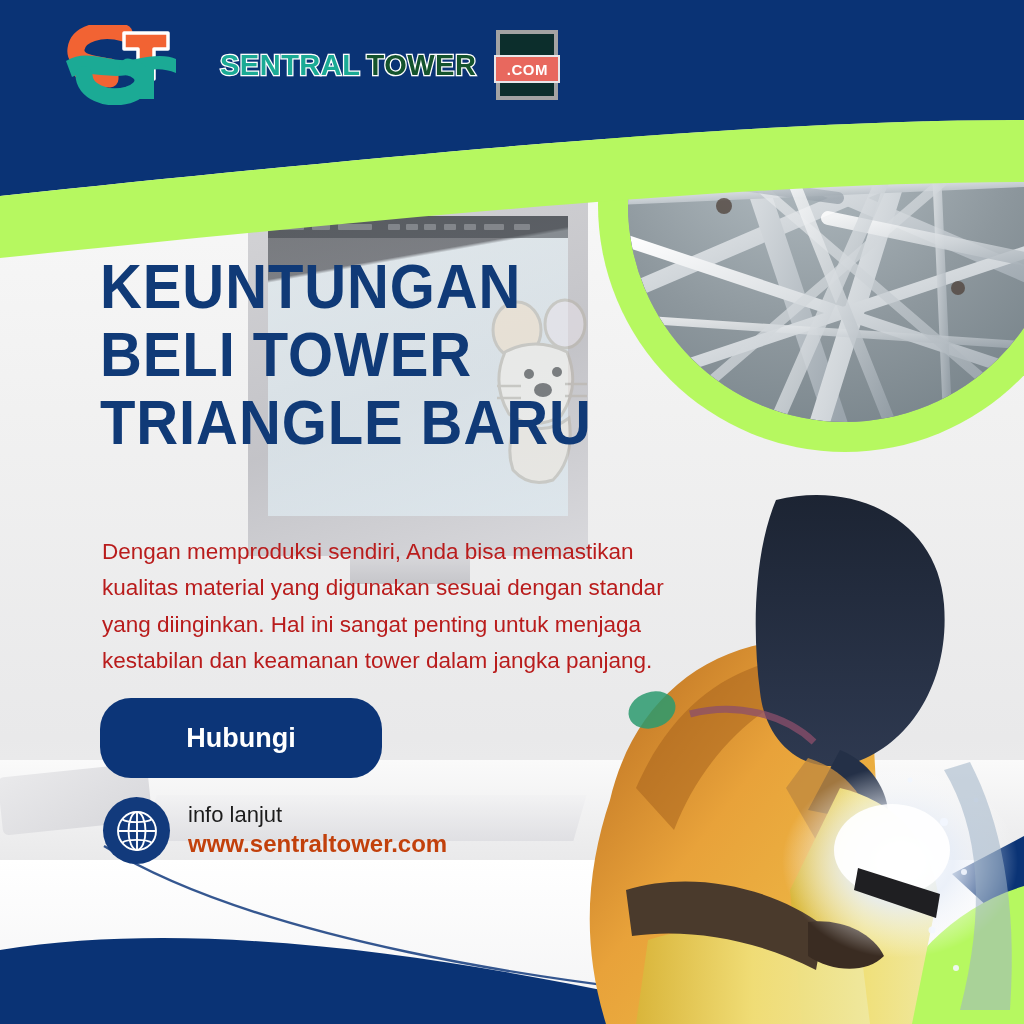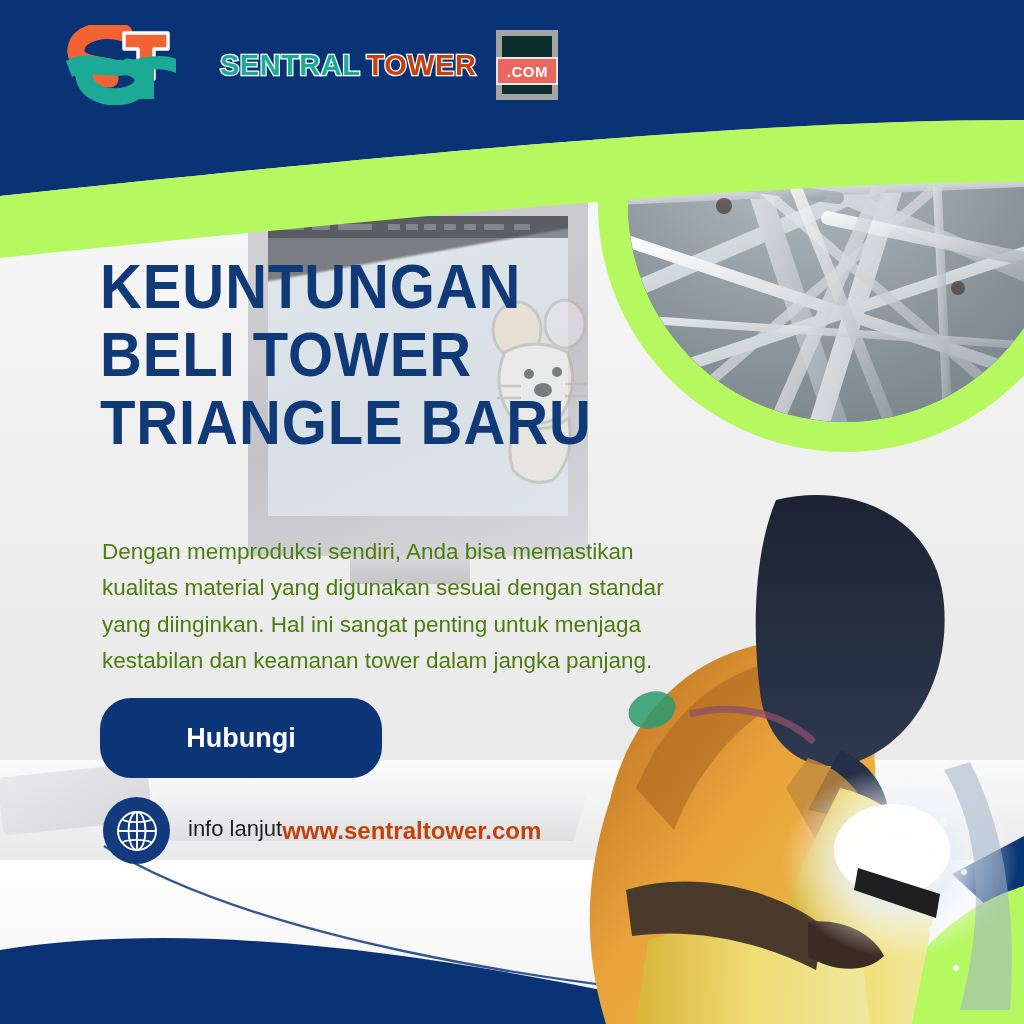--- a/index.html
+++ b/index.html
@@ -127,27 +127,27 @@
     display:flex; flex-direction:row;
     line-height: .92;
     font-weight: 700;
     font-size: 29px;
     letter-spacing: .5px;
     -webkit-text-stroke: 2.5px #ffffff;
     paint-order: stroke fill;
     margin-left: 26px;
   }
   .logo-word .w1 { color:#1BAA95; }
-  .logo-word .w2 { color:#c2410c; margin-left:6px; }
+  .logo-word .w2 { color:#14532d; margin-left:6px; }
   .logo-com {
     position: relative;
     width: 62px; height: 70px;
     margin-left: 6px;
     background: #0C2E2C;
-    border: 6px solid #a3a3a3;
+    border: 4px solid #a3a3a3;
     display:flex; align-items:center; justify-content:center;
   }
   .logo-com span {
     position:absolute; left:-6px; right:-6px; top:21px; height:28px;
     background:#E8685E;
     border:2px solid #e7e7ea;
     color:#ffffff;
     font-size:15px; font-weight:700; letter-spacing:.5px;
     display:flex; align-items:center; justify-content:center;
   }
@@ -165,21 +165,21 @@
     transform: scaleX(.92);
     transform-origin: left top;
   }
   .headline div { white-space: nowrap; }
 
   
   .body-copy {
     position: absolute;
     left: 102px; top: 534px;
     width: 572px;
-    color: #4d7c0f;
+    color: #b91c1c;
     font-size: 22.5px;
     line-height: 1.62;
   }
 
   
   .cta {
     position: absolute;
     left: 100px; top: 698px;
     width: 282px; height: 80px;
     background: #0C3578;
@@ -203,21 +203,21 @@
     align-items: center;
     gap: 18px;
   }
   .contact-globe {
     width: 67px; height: 67px;
     border-radius: 50%;
     background: #123A7C;
     display:flex; align-items:center; justify-content:center;
     flex: 0 0 auto;
   }
-  .contact-text { display:flex; flex-direction:row; line-height:1.22; }
+  .contact-text { display:flex; flex-direction:column; line-height:1.22; }
   .contact-text .lbl { font-size:22px; color:#1c1c1c; }
   .contact-text .url { font-size:24px; font-weight:700; color:#c2410c; }
 </style>
 </head>
 <body>
 
 <div class="poster">
 
   <div class="bg-photo">
     <div class="bg-monitor"></div>

